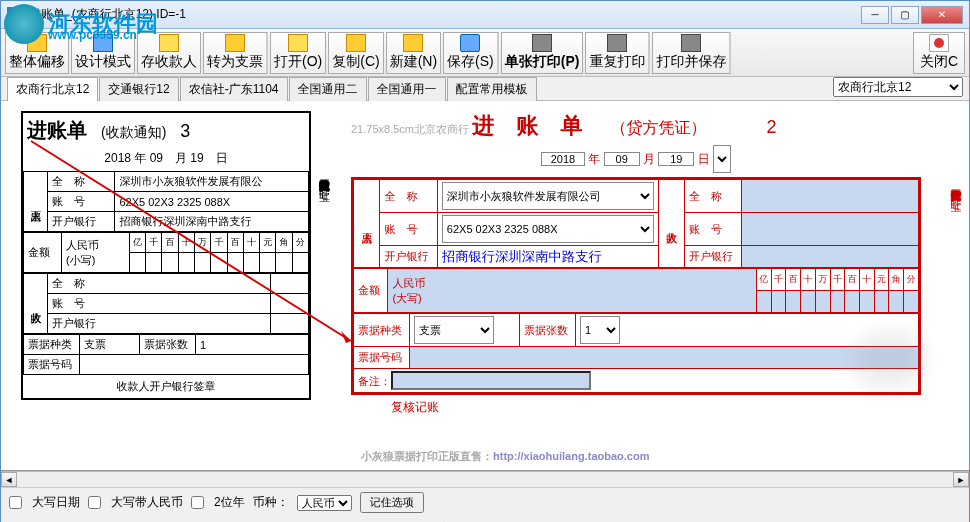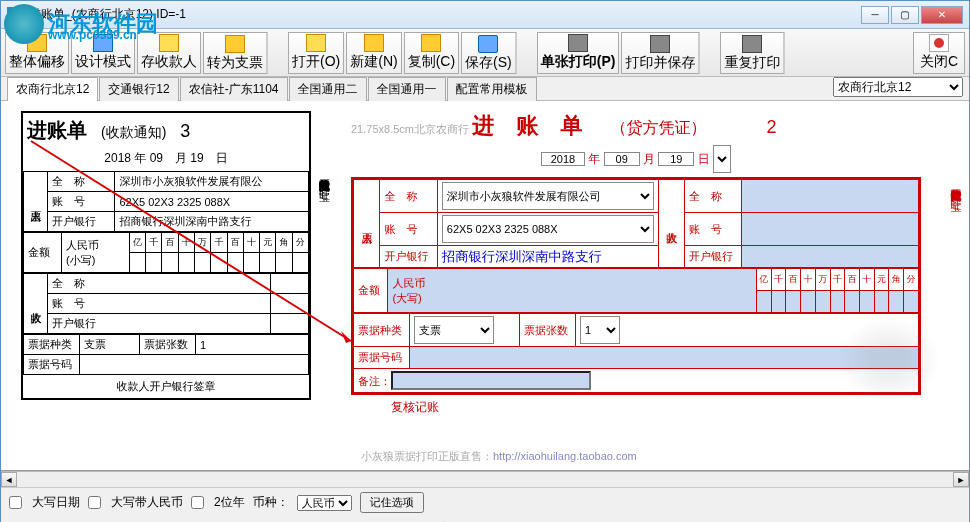--- a/index.html
+++ b/index.html
@@ -10,21 +10,21 @@
 .titlebar-text { font-size: 12px; flex: 1; }
 .winbtns { display: flex; gap: 2px; }
 .winbtn { width: 28px; height: 18px; border: 1px solid #8aa8c8; background: linear-gradient(#f8fbfe,#dce8f4); font-size: 10px; display: flex; align-items: center; justify-content: center; cursor: pointer; }
 .winbtn.close { background: linear-gradient(#e88,#c44); color: #fff; width: 42px; }
 .watermark { position: absolute; top: 0; left: 0; font-size: 22px; font-weight: bold; color: #0099dd; z-index: 100; padding: 4px; display: flex; align-items: center; }
 .watermark .logo { width: 40px; height: 40px; background: radial-gradient(#5bc,#08a); border-radius: 50%; margin-right: 4px; }
 .watermark .sub { position: absolute; top: 28px; left: 48px; font-size: 12px; color: #0099dd; font-weight: bold; }
 .toolbar { background: linear-gradient(#f8f8f8,#e8e8e8); height: 48px; display: flex; align-items: center; padding: 2px 4px; border-bottom: 1px solid #bbb; gap: 2px; }
 .tbtn { min-width: 52px; height: 42px; border: 1px solid #aaa; background: linear-gradient(#fff,#eee); display: flex; flex-direction: column; align-items: center; justify-content: center; font-size: 14px; cursor: pointer; padding: 1px 3px; }
 .tbtn .ico { width: 20px; height: 18px; margin-bottom: 1px; }
-.tbtn.sep { border-right: 2px solid #ccc; margin-right: 18px; justify-content: flex-end; }
+.tbtn.sep { border-right: 2px solid #ccc; margin-right: 0; }
 .ico-yellow { background: #fc3; border: 1px solid #c80; }
 .ico-blue { background: #6af; border: 1px solid #06a; }
 .ico-folder { background: #fd5; border: 1px solid #c80; }
 .ico-disk { background: #6af; border: 1px solid #06a; border-radius: 2px; }
 .ico-print { background: #888; border: 1px solid #444; }
 .ico-red { background: #fff; border: 1px solid #aaa; position: relative; }
 .ico-red::after { content: ""; position: absolute; width: 10px; height: 10px; background: #d33; border-radius: 50%; top: 3px; left: 4px; }
 .tabbar { background: #f0f0f0; height: 24px; display: flex; align-items: flex-start; padding: 0 6px; border-bottom: 1px solid #bbb; }
 .tab { border: 1px solid #aaa; border-bottom: none; padding: 3px 8px; font-size: 12px; background: #eee; margin-right: 1px; cursor: pointer; }
 .tab.active { background: #fff; }
@@ -49,21 +49,21 @@
 .form-right .date-row { text-align: center; color: #c00; margin: 4px 0; }
 .form-right .date-row input { width: 36px; border: 1px solid #888; font-size: 11px; text-align: center; }
 .form-right .date-row .yr { width: 44px; }
 .form-right .rbox { border: 2px solid #c00; }
 .form-right table { border-collapse: collapse; width: 100%; }
 .form-right td { border: 1px solid #c00; padding: 2px 4px; font-size: 11px; height: 22px; color: #c00; }
 .form-right td.blue-cell { background: #c8d8f0; }
 .form-right input[type=text], .form-right select { font-size: 11px; border: 1px solid #888; height: 28px; background: #fff; }
 .form-right .vtxt { writing-mode: vertical-rl; text-align: center; width: 16px; }
 .side-note-r { position: absolute; right: 6px; top: 80px; writing-mode: vertical-rl; font-size: 11px; color: #c00; line-height: 1.4; }
-.footer-link { position: absolute; bottom: 6px; left: 360px; font-size: 11px; color: #aaa; }
+.footer-link { position: absolute; bottom: 6px; left: 360px; font-size: 11px; color: #aaa; font-weight: bold; }
 .footer-link a { color: #88c; }
 .wolf { position: absolute; right: 20px; bottom: 60px; width: 120px; height: 100px; opacity: 0.15; background: radial-gradient(#888 20%, transparent 60%); border-radius: 50%; }
 .options-bar { background: #f0f0f0; padding: 4px 8px; font-size: 12px; display: flex; align-items: center; gap: 8px; border-top: 1px solid #ccc; }
 .options-bar label { display: flex; align-items: center; gap: 10px; }
 .options-bar select { font-size: 11px; }
 .options-bar button { font-size: 11px; padding: 1px 8px; }
 .options-bar2 { background: #f0f0f0; padding: 3px 8px; font-size: 12px; display: flex; align-items: center; gap: 14px; }
 .options-bar2 label { display: flex; align-items: center; gap: 2px; color: #00d; }
 .grid-cells td.tiny { width: 12px; padding: 0; font-size: 9px; text-align: center; }
 .scrollbar-h { height: 16px; background: #e8e8e8; border-top: 1px solid #bbb; display: flex; }
@@ -106,41 +106,41 @@
     <div class="tbtn sep">
         <div class="ico ico-yellow"></div>
         <span>转为支票</span>
       </div>
     <div class="tbtn">
         <div class="ico ico-folder"></div>
         <span>打开(O)</span>
       </div>
     <div class="tbtn">
         <div class="ico ico-yellow"></div>
+        <span>复制(C)</span>
+      </div>
+    <div class="tbtn">
+        <div class="ico ico-yellow"></div>
         <span>新建(N)</span>
-      </div>
-    <div class="tbtn">
-        <div class="ico ico-yellow"></div>
-        <span>复制(C)</span>
       </div>
     <div class="tbtn sep">
         <div class="ico ico-disk"></div>
         <span>保存(S)</span>
       </div>
     <div class="tbtn" style="font-weight:bold">
         <div class="ico ico-print"></div>
         <span>单张打印(P)</span>
       </div>
     <div class="tbtn sep">
         <div class="ico ico-print"></div>
-        <span>打印并保存</span>
+        <span>重复打印</span>
       </div>
     <div class="tbtn sep">
         <div class="ico ico-print"></div>
-        <span>重复打印</span>
+        <span>打印并保存</span>
       </div>
     <div style="flex:1"></div>
     <div class="tbtn">
         <div class="ico ico-red"></div>
         <span>关闭C</span>
       </div>
   </div>
 
   <div class="tabbar">
     <div class="tab active">农商行北京12</div>

